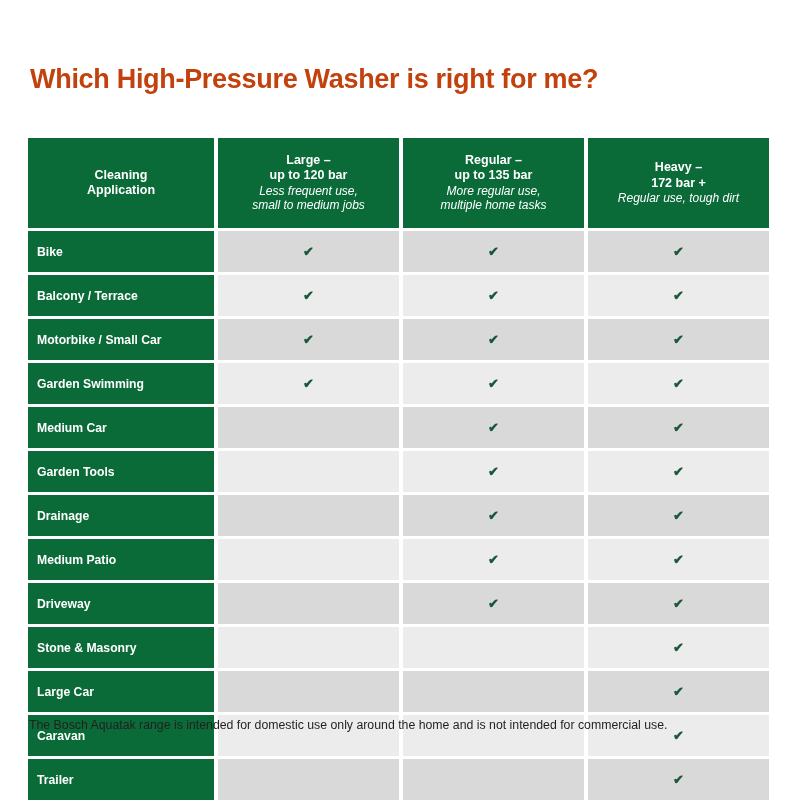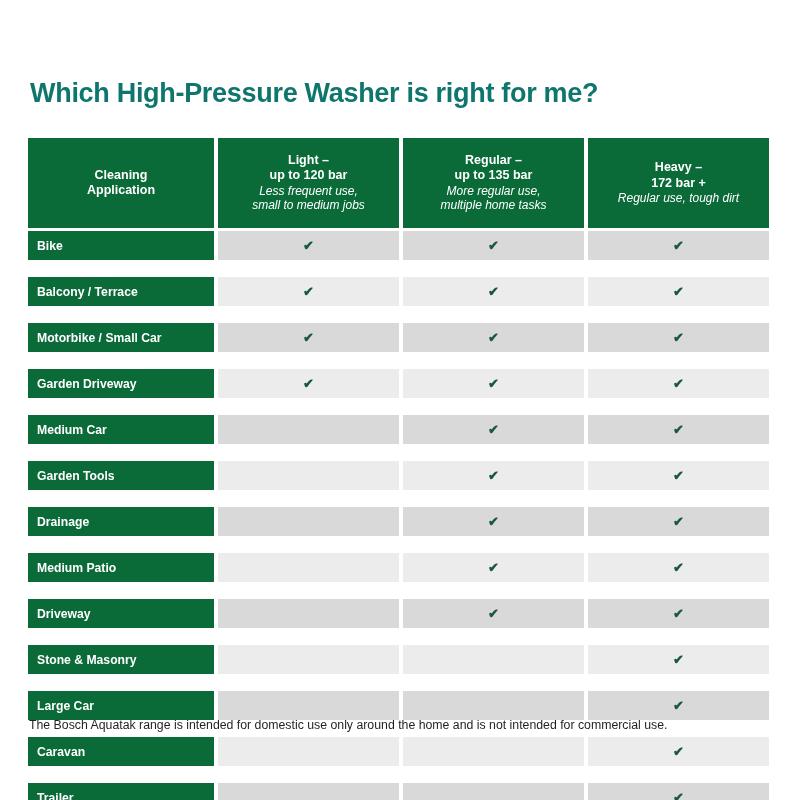--- a/index.html
+++ b/index.html
@@ -15,24 +15,24 @@
   }
   .page {
     position: relative;
     width: 800px;
     height: 800px;
     box-sizing: border-box;
   }
   .title {
     position: absolute;
     left: 30px;
-    top: 78px;
+    top: 64px;
     font-size: 27px;
     font-weight: bold;
-    color: #0f766e;
+    color: #c2410c;
     letter-spacing: -0.3px;
     white-space: nowrap;
   }
   .table {
     position: absolute;
     left: 28px;
     top: 138px;
     width: 747px;
   }
   .thead {
@@ -60,22 +60,22 @@
     font-weight: bold;
   }
   .th-sub {
     font-size: 12px;
     font-style: italic;
     font-weight: normal;
   }
   .row {
     display: flex;
     gap: 4px;
-    height: 29px;
-    margin-bottom: 17px;
+    height: 41px;
+    margin-bottom: 3px;
   }
   .cell-label {
     width: 186px;
     background: #0a6b38;
     color: #ffffff;
     font-size: 12.2px;
     font-weight: bold;
     display: flex;
     align-items: center;
     padding-left: 9px;
@@ -115,21 +115,21 @@
 
   <div class="title">Which High-Pressure Washer is right for me?</div>
 
   <div class="table">
     <div class="thead">
       <div class="th th-app">
         <div class="th-strong">Cleaning</div>
         <div class="th-strong">Application</div>
       </div>
       <div class="th th-col">
-        <div class="th-strong">Light –</div>
+        <div class="th-strong">Large –</div>
         <div class="th-strong">up to 120 bar</div>
         <div class="th-sub">Less frequent use,</div>
         <div class="th-sub">small to medium jobs</div>
       </div>
       <div class="th th-col">
         <div class="th-strong">Regular –</div>
         <div class="th-strong">up to 135 bar</div>
         <div class="th-sub">More regular use,</div>
         <div class="th-sub">multiple home tasks</div>
       </div>
@@ -171,21 +171,21 @@
             <span class="check">✔</span>
           </div>
           <div class="cell">
             <span class="check">✔</span>
           </div>
           <div class="cell">
             <span class="check">✔</span>
           </div>
         </div>
         <div class="row even">
-          <div class="cell-label">Garden Driveway</div>
+          <div class="cell-label">Garden Swimming</div>
           <div class="cell">
             <span class="check">✔</span>
           </div>
           <div class="cell">
             <span class="check">✔</span>
           </div>
           <div class="cell">
             <span class="check">✔</span>
           </div>
         </div>

